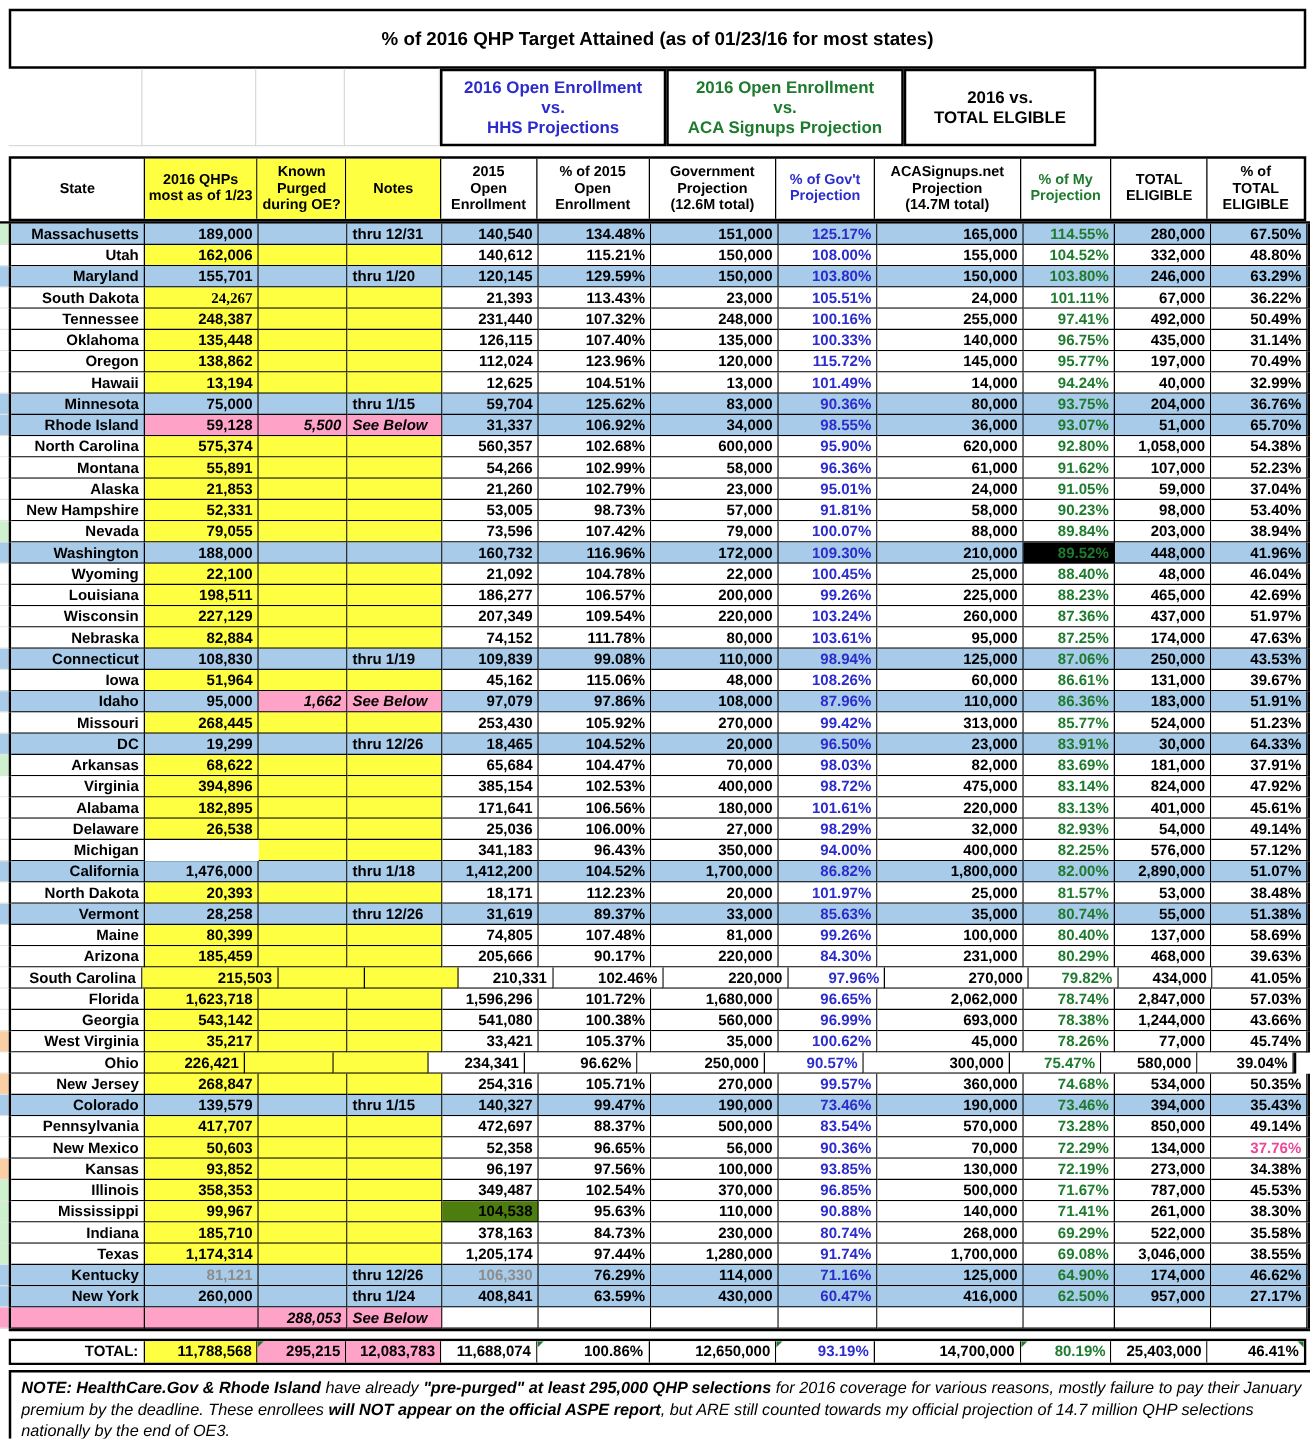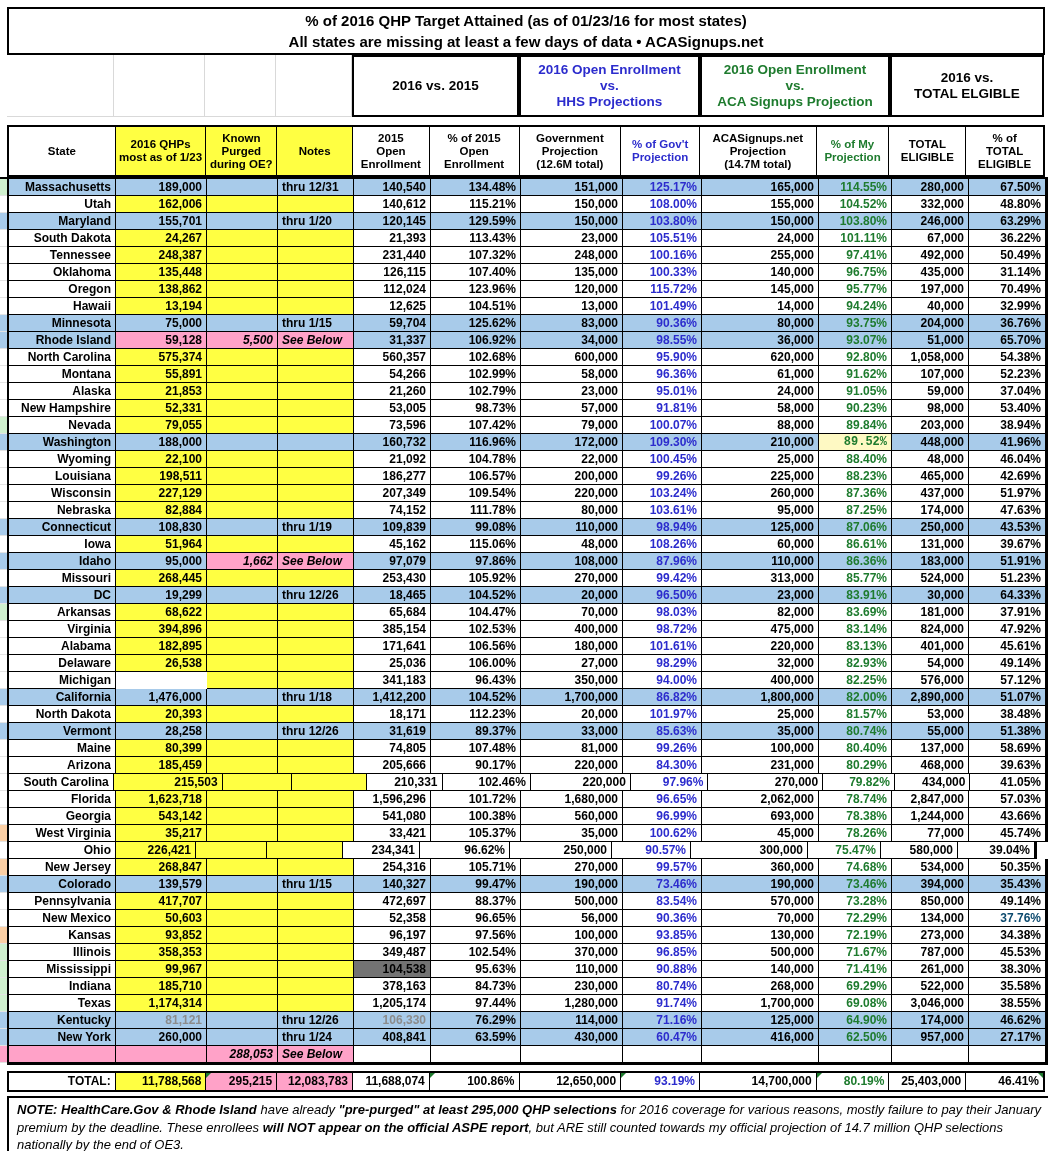--- a/index.html
+++ b/index.html
@@ -36,29 +36,27 @@
   
   #note-box{border:2px solid #000;margin-top:4px;height:58px;padding:3px 8px;box-sizing:content-box;height:52px;font-style:italic;font-size:13px;line-height:17.5px;color:#000;}
   #note-box b{font-weight:bold;}
 </style>
 </head>
 <body>
 
 <div id="canvas">
   <div id="title-box" class="sect">
     <div>% of 2016 QHP Target Attained (as of 01/23/16 for most states)</div>
-    <div>All states are missing at least a few days of data • ACASignups.net</div>
   </div>
 
   <div id="group-row" class="sect">
       <div class="ghost" style="width: 107px;"></div>
       <div class="ghost" style="width: 91px;"></div>
       <div class="ghost" style="width: 71px;"></div>
       <div class="ghost" style="width: 76px;"></div>
-      <div class="gbox" style="width: 167px; color: rgb(0, 0, 0);">2016 vs. 2015</div>
       <div class="gbox" style="width: 181px; color: rgb(44, 44, 205);">2016 Open Enrollment
 vs.
 HHS Projections</div>
       <div class="gbox" style="width: 190px; color: rgb(30, 123, 46);">2016 Open Enrollment
 vs.
 ACA Signups Projection</div>
       <div class="gbox" style="width: 154px; color: rgb(0, 0, 0);">2016 vs.
 TOTAL ELGIBLE</div>
     </div>
 
@@ -144,21 +142,21 @@
         <div class="cell ar" style="width: 117px; background: rgb(168, 203, 234); color: rgb(0, 0, 0);">150,000</div>
         <div class="cell ar" style="width: 73px; background: rgb(168, 203, 234); color: rgb(30, 123, 46);">103.80%</div>
         <div class="cell ar" style="width: 77px; background: rgb(168, 203, 234); color: rgb(0, 0, 0);">246,000</div>
         <div class="cell ar" style="width: 77px; background: rgb(168, 203, 234); color: rgb(0, 0, 0);">63.29%</div>
         <div class="br"></div>
       </div>
       <div class="brow">
         <div class="gut" style="background: rgb(255, 255, 255);"></div>
         <div class="bl"></div>
         <div class="cell ar" style="width: 107px; background: rgb(255, 255, 255); color: rgb(0, 0, 0);">South Dakota</div>
-        <div class="cell ar" style="width: 91px; background: rgb(255, 255, 66); color: rgb(0, 0, 0);">24,267</div>
+        <div class="cell ar" style="width: 91px; background: rgb(255, 255, 66); color: rgb(0, 0, 0); font-family: Liberation Serif, serif;">24,267</div>
         <div class="cell ar" style="width: 71px; background: rgb(255, 255, 66); color: rgb(0, 0, 0);"></div>
         <div class="cell al" style="width: 76px; background: rgb(255, 255, 66); color: rgb(0, 0, 0);"></div>
         <div class="cell ar" style="width: 77px; background: rgb(255, 255, 255); color: rgb(0, 0, 0);">21,393</div>
         <div class="cell ar" style="width: 90px; background: rgb(255, 255, 255); color: rgb(0, 0, 0);">113.43%</div>
         <div class="cell ar" style="width: 102px; background: rgb(255, 255, 255); color: rgb(0, 0, 0);">23,000</div>
         <div class="cell ar" style="width: 79px; background: rgb(255, 255, 255); color: rgb(44, 44, 205);">105.51%</div>
         <div class="cell ar" style="width: 117px; background: rgb(255, 255, 255); color: rgb(0, 0, 0);">24,000</div>
         <div class="cell ar" style="width: 73px; background: rgb(255, 255, 255); color: rgb(30, 123, 46);">101.11%</div>
         <div class="cell ar" style="width: 77px; background: rgb(255, 255, 255); color: rgb(0, 0, 0);">67,000</div>
         <div class="cell ar" style="width: 77px; background: rgb(255, 255, 255); color: rgb(0, 0, 0);">36.22%</div>
@@ -356,21 +354,21 @@
         <div class="bl"></div>
         <div class="cell ar" style="width: 107px; background: rgb(168, 203, 234); color: rgb(0, 0, 0);">Washington</div>
         <div class="cell ar" style="width: 91px; background: rgb(168, 203, 234); color: rgb(0, 0, 0);">188,000</div>
         <div class="cell ar" style="width: 71px; background: rgb(168, 203, 234); color: rgb(0, 0, 0);"></div>
         <div class="cell al" style="width: 76px; background: rgb(168, 203, 234); color: rgb(0, 0, 0);"></div>
         <div class="cell ar" style="width: 77px; background: rgb(168, 203, 234); color: rgb(0, 0, 0);">160,732</div>
         <div class="cell ar" style="width: 90px; background: rgb(168, 203, 234); color: rgb(0, 0, 0);">116.96%</div>
         <div class="cell ar" style="width: 102px; background: rgb(168, 203, 234); color: rgb(0, 0, 0);">172,000</div>
         <div class="cell ar" style="width: 79px; background: rgb(168, 203, 234); color: rgb(44, 44, 205);">109.30%</div>
         <div class="cell ar" style="width: 117px; background: rgb(168, 203, 234); color: rgb(0, 0, 0);">210,000</div>
-        <div class="cell ar" style="width: 73px; background: #fef9c3; color: rgb(30, 123, 46); font-family: Liberation Mono, monospace;">89.52%</div>
+        <div class="cell ar" style="width: 73px; background: #000000; color: rgb(30, 123, 46);">89.52%</div>
         <div class="cell ar" style="width: 77px; background: rgb(168, 203, 234); color: rgb(0, 0, 0);">448,000</div>
         <div class="cell ar" style="width: 77px; background: rgb(168, 203, 234); color: rgb(0, 0, 0);">41.96%</div>
         <div class="br"></div>
       </div>
       <div class="brow">
         <div class="gut" style="background: rgb(255, 255, 255);"></div>
         <div class="bl"></div>
         <div class="cell ar" style="width: 107px; background: rgb(255, 255, 255); color: rgb(0, 0, 0);">Wyoming</div>
         <div class="cell ar" style="width: 91px; background: rgb(255, 255, 66); color: rgb(0, 0, 0);">22,100</div>
         <div class="cell ar" style="width: 71px; background: rgb(255, 255, 66); color: rgb(0, 0, 0);"></div>
@@ -834,21 +832,21 @@
         <div class="cell ar" style="width: 91px; background: rgb(255, 255, 66); color: rgb(0, 0, 0);">50,603</div>
         <div class="cell ar" style="width: 71px; background: rgb(255, 255, 66); color: rgb(0, 0, 0);"></div>
         <div class="cell al" style="width: 76px; background: rgb(255, 255, 66); color: rgb(0, 0, 0);"></div>
         <div class="cell ar" style="width: 77px; background: rgb(255, 255, 255); color: rgb(0, 0, 0);">52,358</div>
         <div class="cell ar" style="width: 90px; background: rgb(255, 255, 255); color: rgb(0, 0, 0);">96.65%</div>
         <div class="cell ar" style="width: 102px; background: rgb(255, 255, 255); color: rgb(0, 0, 0);">56,000</div>
         <div class="cell ar" style="width: 79px; background: rgb(255, 255, 255); color: rgb(44, 44, 205);">90.36%</div>
         <div class="cell ar" style="width: 117px; background: rgb(255, 255, 255); color: rgb(0, 0, 0);">70,000</div>
         <div class="cell ar" style="width: 73px; background: rgb(255, 255, 255); color: rgb(30, 123, 46);">72.29%</div>
         <div class="cell ar" style="width: 77px; background: rgb(255, 255, 255); color: rgb(0, 0, 0);">134,000</div>
-        <div class="cell ar" style="width: 77px; background: rgb(255, 255, 255); color: #0c4a6e;">37.76%</div>
+        <div class="cell ar" style="width: 77px; background: rgb(255, 255, 255); color: #ec4899;">37.76%</div>
         <div class="br"></div>
       </div>
       <div class="brow">
         <div class="gut" style="background: rgb(251, 207, 164);"></div>
         <div class="bl"></div>
         <div class="cell ar" style="width: 107px; background: rgb(255, 255, 255); color: rgb(0, 0, 0);">Kansas</div>
         <div class="cell ar" style="width: 91px; background: rgb(255, 255, 66); color: rgb(0, 0, 0);">93,852</div>
         <div class="cell ar" style="width: 71px; background: rgb(255, 255, 66); color: rgb(0, 0, 0);"></div>
         <div class="cell al" style="width: 76px; background: rgb(255, 255, 66); color: rgb(0, 0, 0);"></div>
         <div class="cell ar" style="width: 77px; background: rgb(255, 255, 255); color: rgb(0, 0, 0);">96,197</div>
@@ -878,21 +876,21 @@
         <div class="cell ar" style="width: 77px; background: rgb(255, 255, 255); color: rgb(0, 0, 0);">45.53%</div>
         <div class="br"></div>
       </div>
       <div class="brow">
         <div class="gut" style="background: rgb(207, 240, 206);"></div>
         <div class="bl"></div>
         <div class="cell ar" style="width: 107px; background: rgb(255, 255, 255); color: rgb(0, 0, 0);">Mississippi</div>
         <div class="cell ar" style="width: 91px; background: rgb(255, 255, 66); color: rgb(0, 0, 0);">99,967</div>
         <div class="cell ar" style="width: 71px; background: rgb(255, 255, 66); color: rgb(0, 0, 0);"></div>
         <div class="cell al" style="width: 76px; background: rgb(255, 255, 66); color: rgb(0, 0, 0);"></div>
-        <div class="cell ar" style="width: 77px; background: #737373; color: rgb(0, 0, 0);">104,538</div>
+        <div class="cell ar" style="width: 77px; background: #4d7c0f; color: rgb(0, 0, 0);">104,538</div>
         <div class="cell ar" style="width: 90px; background: rgb(255, 255, 255); color: rgb(0, 0, 0);">95.63%</div>
         <div class="cell ar" style="width: 102px; background: rgb(255, 255, 255); color: rgb(0, 0, 0);">110,000</div>
         <div class="cell ar" style="width: 79px; background: rgb(255, 255, 255); color: rgb(44, 44, 205);">90.88%</div>
         <div class="cell ar" style="width: 117px; background: rgb(255, 255, 255); color: rgb(0, 0, 0);">140,000</div>
         <div class="cell ar" style="width: 73px; background: rgb(255, 255, 255); color: rgb(30, 123, 46);">71.41%</div>
         <div class="cell ar" style="width: 77px; background: rgb(255, 255, 255); color: rgb(0, 0, 0);">261,000</div>
         <div class="cell ar" style="width: 77px; background: rgb(255, 255, 255); color: rgb(0, 0, 0);">38.30%</div>
         <div class="br"></div>
       </div>
       <div class="brow">

